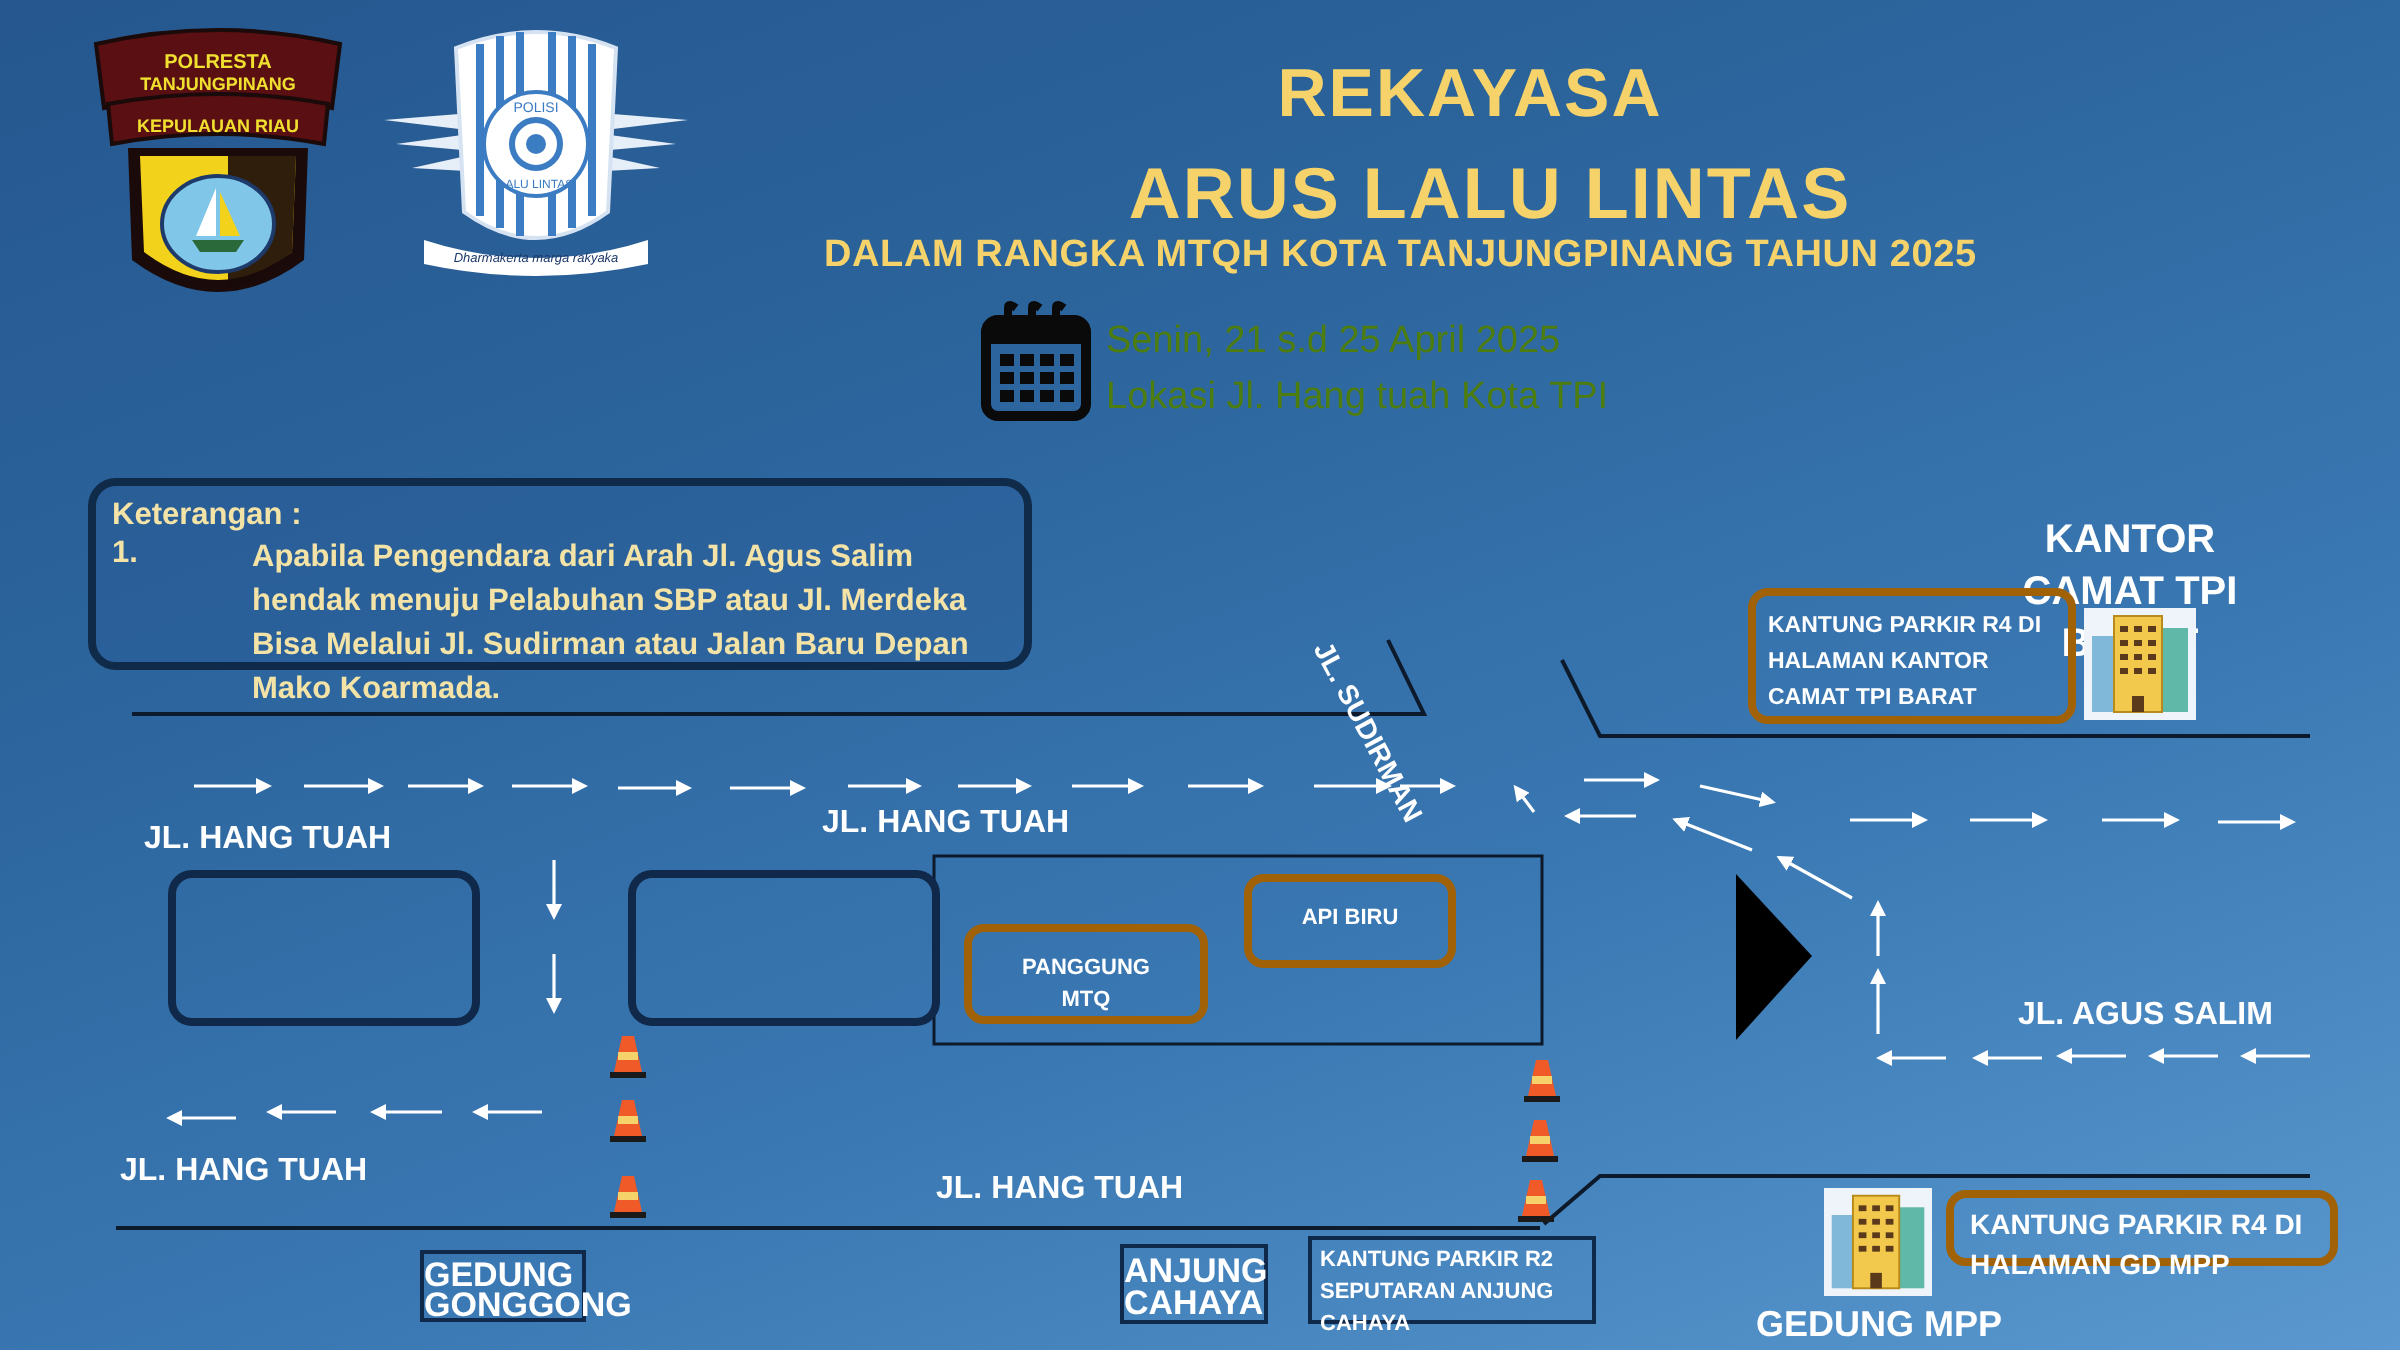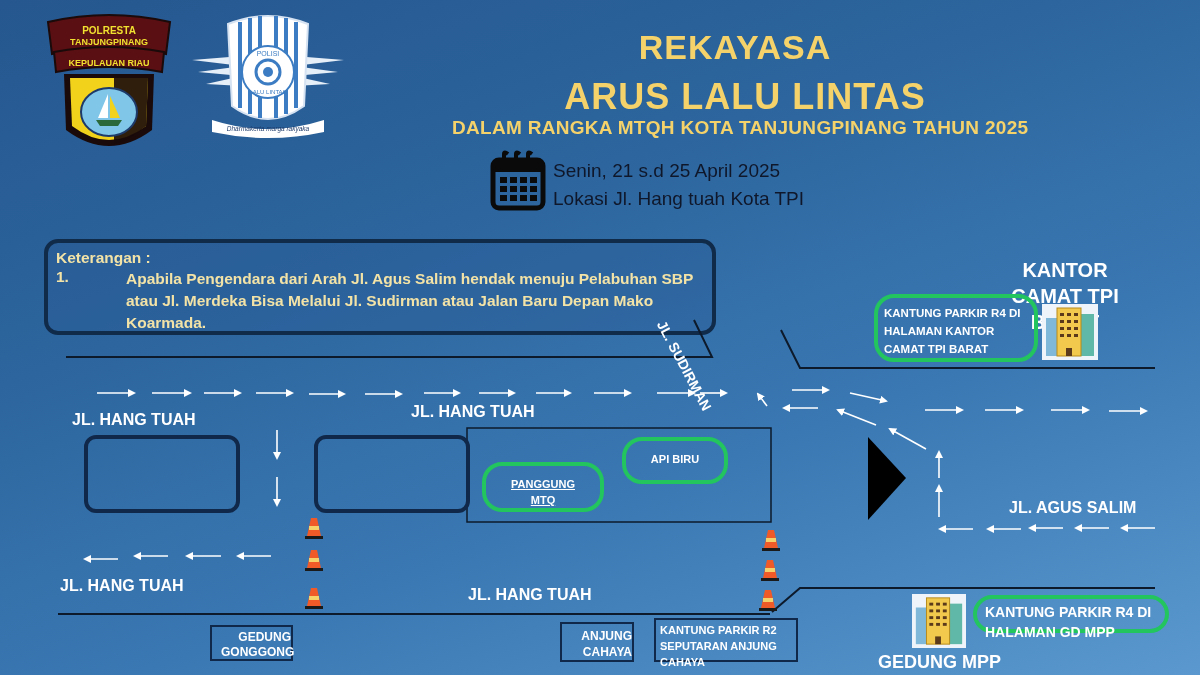--- a/index.html
+++ b/index.html
@@ -2,32 +2,32 @@
 <html><head>
 <meta charset="utf-8">
 <style>
   html,body{margin:0;padding:0;}
   body{width:1200px;height:675px;overflow:hidden;position:relative;
     font-family:"Liberation Sans",sans-serif;
     background:linear-gradient(160deg,#26578f 0%,#2b639b 30%,#3a78b3 65%,#5a98cf 100%);}
   .abs{position:absolute;}
   .title1{left:0;width:1470px;text-align:center;top:28px;font-size:34px;font-weight:bold;color:#f5d36a;letter-spacing:1px;}
   .title2{left:0;width:1490px;text-align:center;top:76px;font-size:36px;font-weight:bold;color:#f5d36a;letter-spacing:1px;}
-  .title3{left:412px;top:117px;font-size:19px;font-weight:bold;color:#f5d36a;letter-spacing:0.3px;margin-left:40px;}
-  .dateline{left:553px;font-size:19px;color:#0f172a;}
-  .ket{left:44px;top:239px;width:672px;height:96px;border:4px solid #102a4a;border-radius:14px;
+  .title3{left:412px;top:117px;font-size:19px;font-weight:bold;color:#f5d36a;letter-spacing:0.3px;}
+  .dateline{left:553px;font-size:19px;color:#4d7c0f;}
+  .ket{left:44px;top:239px;width:472px;height:96px;border:4px solid #102a4a;border-radius:14px;
     background:rgba(40,90,150,0.35);color:#f3e3a6;font-weight:bold;font-size:15.5px;padding:6px 8px;box-sizing:border-box;}
   .ket .hd{margin-bottom:1px;}
   .ket .row{display:flex;}
   .ket .num{width:34px;flex:none;}
   .ket .txt{line-height:22px;margin-left:36px;}
   .lbl{color:#ffffff;font-weight:bold;font-size:16px;}
   .rbox{border:4px solid #10294a;border-radius:12px;box-sizing:border-box;}
-  .sbox{border:2px solid #10294a;box-sizing:border-box;color:#fff;font-weight:bold;font-size:12px;text-align:right;}
-  .pbox{border:4px solid #22c55e;border-radius:20px;box-sizing:border-box;color:#fff;font-weight:bold;}
+  .sbox{border:2px solid #10294a;box-sizing:border-box;color:#fff;font-weight:bold;font-size:17px;text-align:left;}
+  .pbox{border:4px solid #a16207;border-radius:10px;box-sizing:border-box;color:#fff;font-weight:bold;}
   svg{position:absolute;}
 </style>
 </head>
 <body>
 
 <svg style="left:44px;top:12px" width="130" height="145" viewBox="0 0 130 145">
   <path d="M4 10 Q65 -4 126 10 L122 42 Q65 30 8 42 Z" fill="#5a0f12" stroke="#1a0a0a" stroke-width="2"></path>
   <text x="65" y="22" font-size="10" font-weight="bold" fill="#f0e030" text-anchor="middle" font-family="Liberation Sans,sans-serif">POLRESTA</text>
   <text x="65" y="33" font-size="9" font-weight="bold" fill="#f0e030" text-anchor="middle" font-family="Liberation Sans,sans-serif">TANJUNGPINANG</text>
   <path d="M10 40 Q65 30 120 40 L118 60 Q65 50 12 60 Z" fill="#5a0f12" stroke="#1a0a0a" stroke-width="2"></path>
@@ -188,21 +188,21 @@
         <rect x="-5" y="8" width="10" height="4" fill="#f5d36a"></rect>
         <rect x="-9" y="18" width="18" height="3" fill="#1a1a1a"></rect>
       </g>
   </g>
 </svg>
 
 <div class="abs rbox" style="left:84px;top:435px;width:156px;height:78px;"></div>
 <div class="abs rbox" style="left:314px;top:435px;width:156px;height:78px;"></div>
 
 <div class="abs pbox" style="left:482px;top:462px;width:122px;height:50px;font-size:11px;text-align:center;padding-top:10px;line-height:16px;">
-  <span style="display:inline-block;width:80px;text-decoration:underline;">PANGGUNG MTQ</span>
+  <span style="display:inline-block;width:80px;">PANGGUNG MTQ</span>
 </div>
 <div class="abs pbox" style="left:622px;top:437px;width:106px;height:47px;font-size:11px;text-align:center;padding-top:12px;">
   <span>API BIRU</span>
 </div>
 
 <div class="abs lbl" style="left:72px;top:411px;">JL. HANG TUAH</div>
 <div class="abs lbl" style="left:411px;top:403px;">JL. HANG TUAH</div>
 <div class="abs lbl" style="left:60px;top:577px;">JL. HANG TUAH</div>
 <div class="abs lbl" style="left:468px;top:586px;">JL. HANG TUAH</div>
 <div class="abs lbl" style="left:668px;top:318px;font-size:14px;transform:rotate(62deg);transform-origin:left top;white-space:nowrap;">JL. SUDIRMAN</div>

